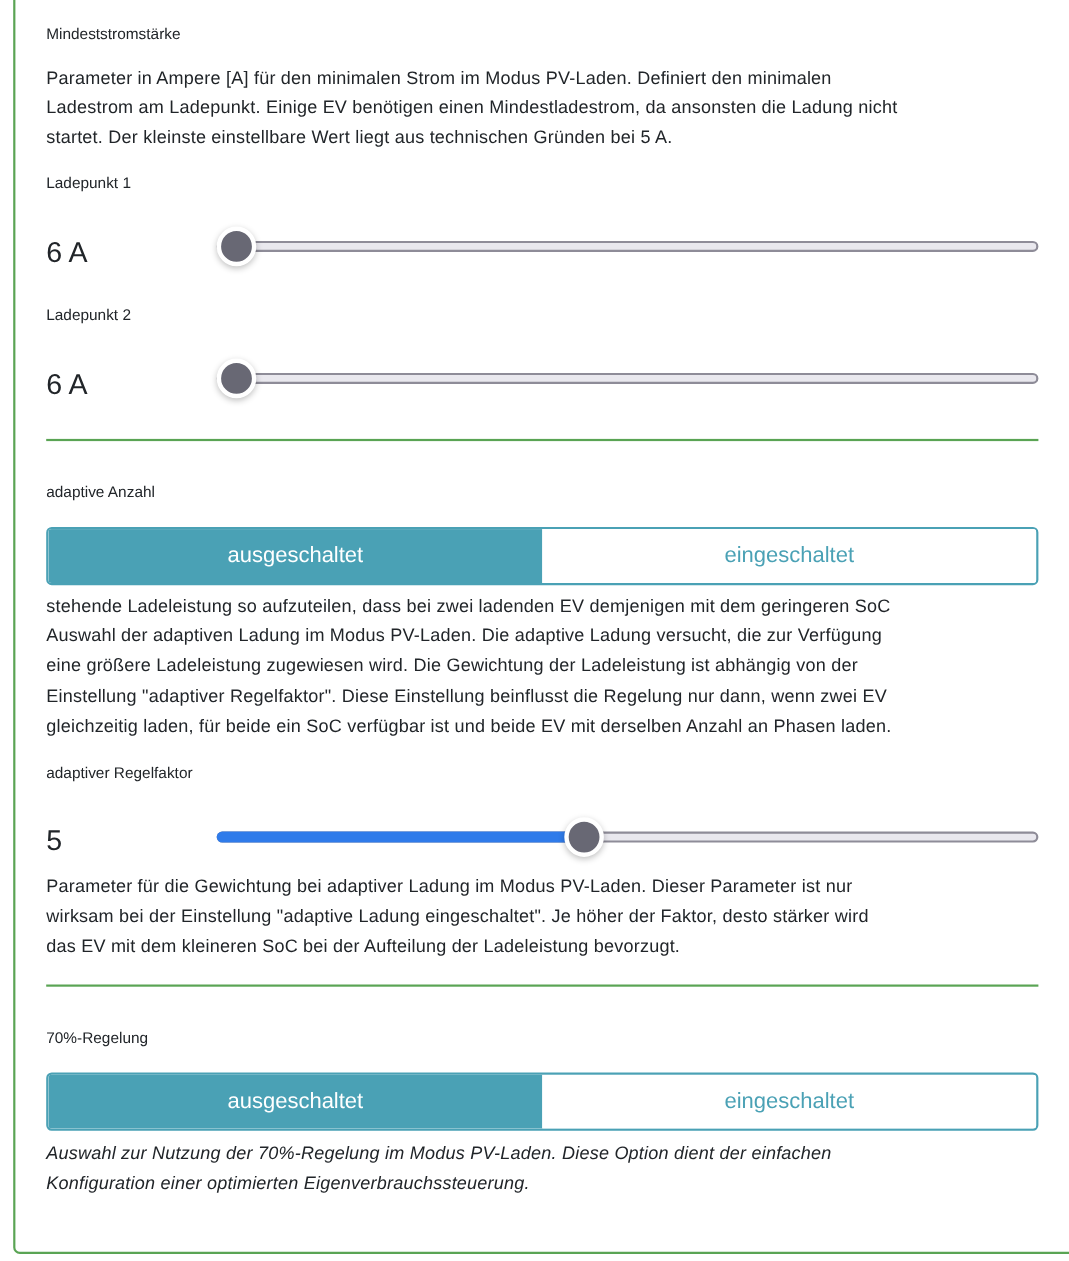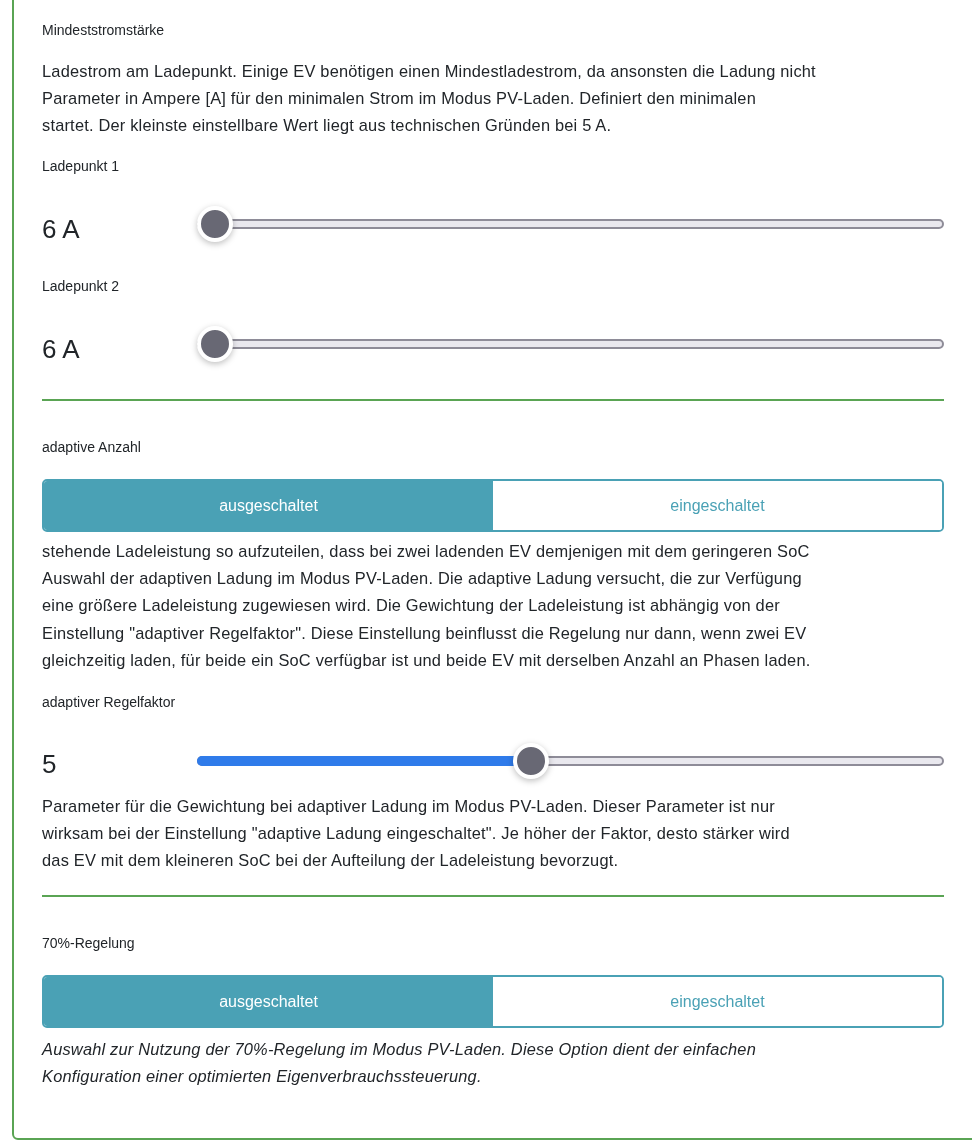--- a/index.html
+++ b/index.html
@@ -30,35 +30,35 @@
     border-radius: 50%; background: #686874; border: 4px solid #ffffff; box-sizing: border-box;
     box-shadow: 0 2px 6px rgba(0,0,0,0.25);
   }
   .divider { position: absolute; left: 0; width: 902px; height: 2px; background: #5aa454; }
   .toggle {
     position: absolute; left: 0; width: 902px; height: 53px;
     border: 2px solid #4aa1b5; border-radius: 5px; box-sizing: border-box; overflow: hidden; display: flex;
   }
   .toggle .opt {
     flex: 1; display: flex; align-items: center; justify-content: center;
-    font-size: 16px; cursor: pointer; background: #ffffff; color: #4aa1b5;
+    font-size: 20px; cursor: pointer; background: #ffffff; color: #4aa1b5;
   }
   .toggle .opt.active { background: #4aa1b5; color: #ffffff; }
 </style>
 </head>
 <body>
 
 <div class="card"></div>
 
 <div class="content">
 
   <div class="heading" style="top:22px;">Mindeststromstärke</div>
   <div class="desc" style="top:58px;">
+    <div>Parameter in Ampere [A] für den minimalen Strom im Modus PV-Laden. Definiert den minimalen</div>
     <div>Ladestrom am Ladepunkt. Einige EV benötigen einen Mindestladestrom, da ansonsten die Ladung nicht</div>
-    <div>Parameter in Ampere [A] für den minimalen Strom im Modus PV-Laden. Definiert den minimalen</div>
     <div>startet. Der kleinste einstellbare Wert liegt aus technischen Gründen bei 5 A.</div>
   </div>
 
   <div class="heading" style="top:158px;">Ladepunkt 1</div>
   <div class="value-label" style="top:214px;">6 A</div>
   <div class="slider" style="top:212px;">
     <div class="track"></div>
     <div class="thumb" style="left: 18px;"></div>
   </div>
 

